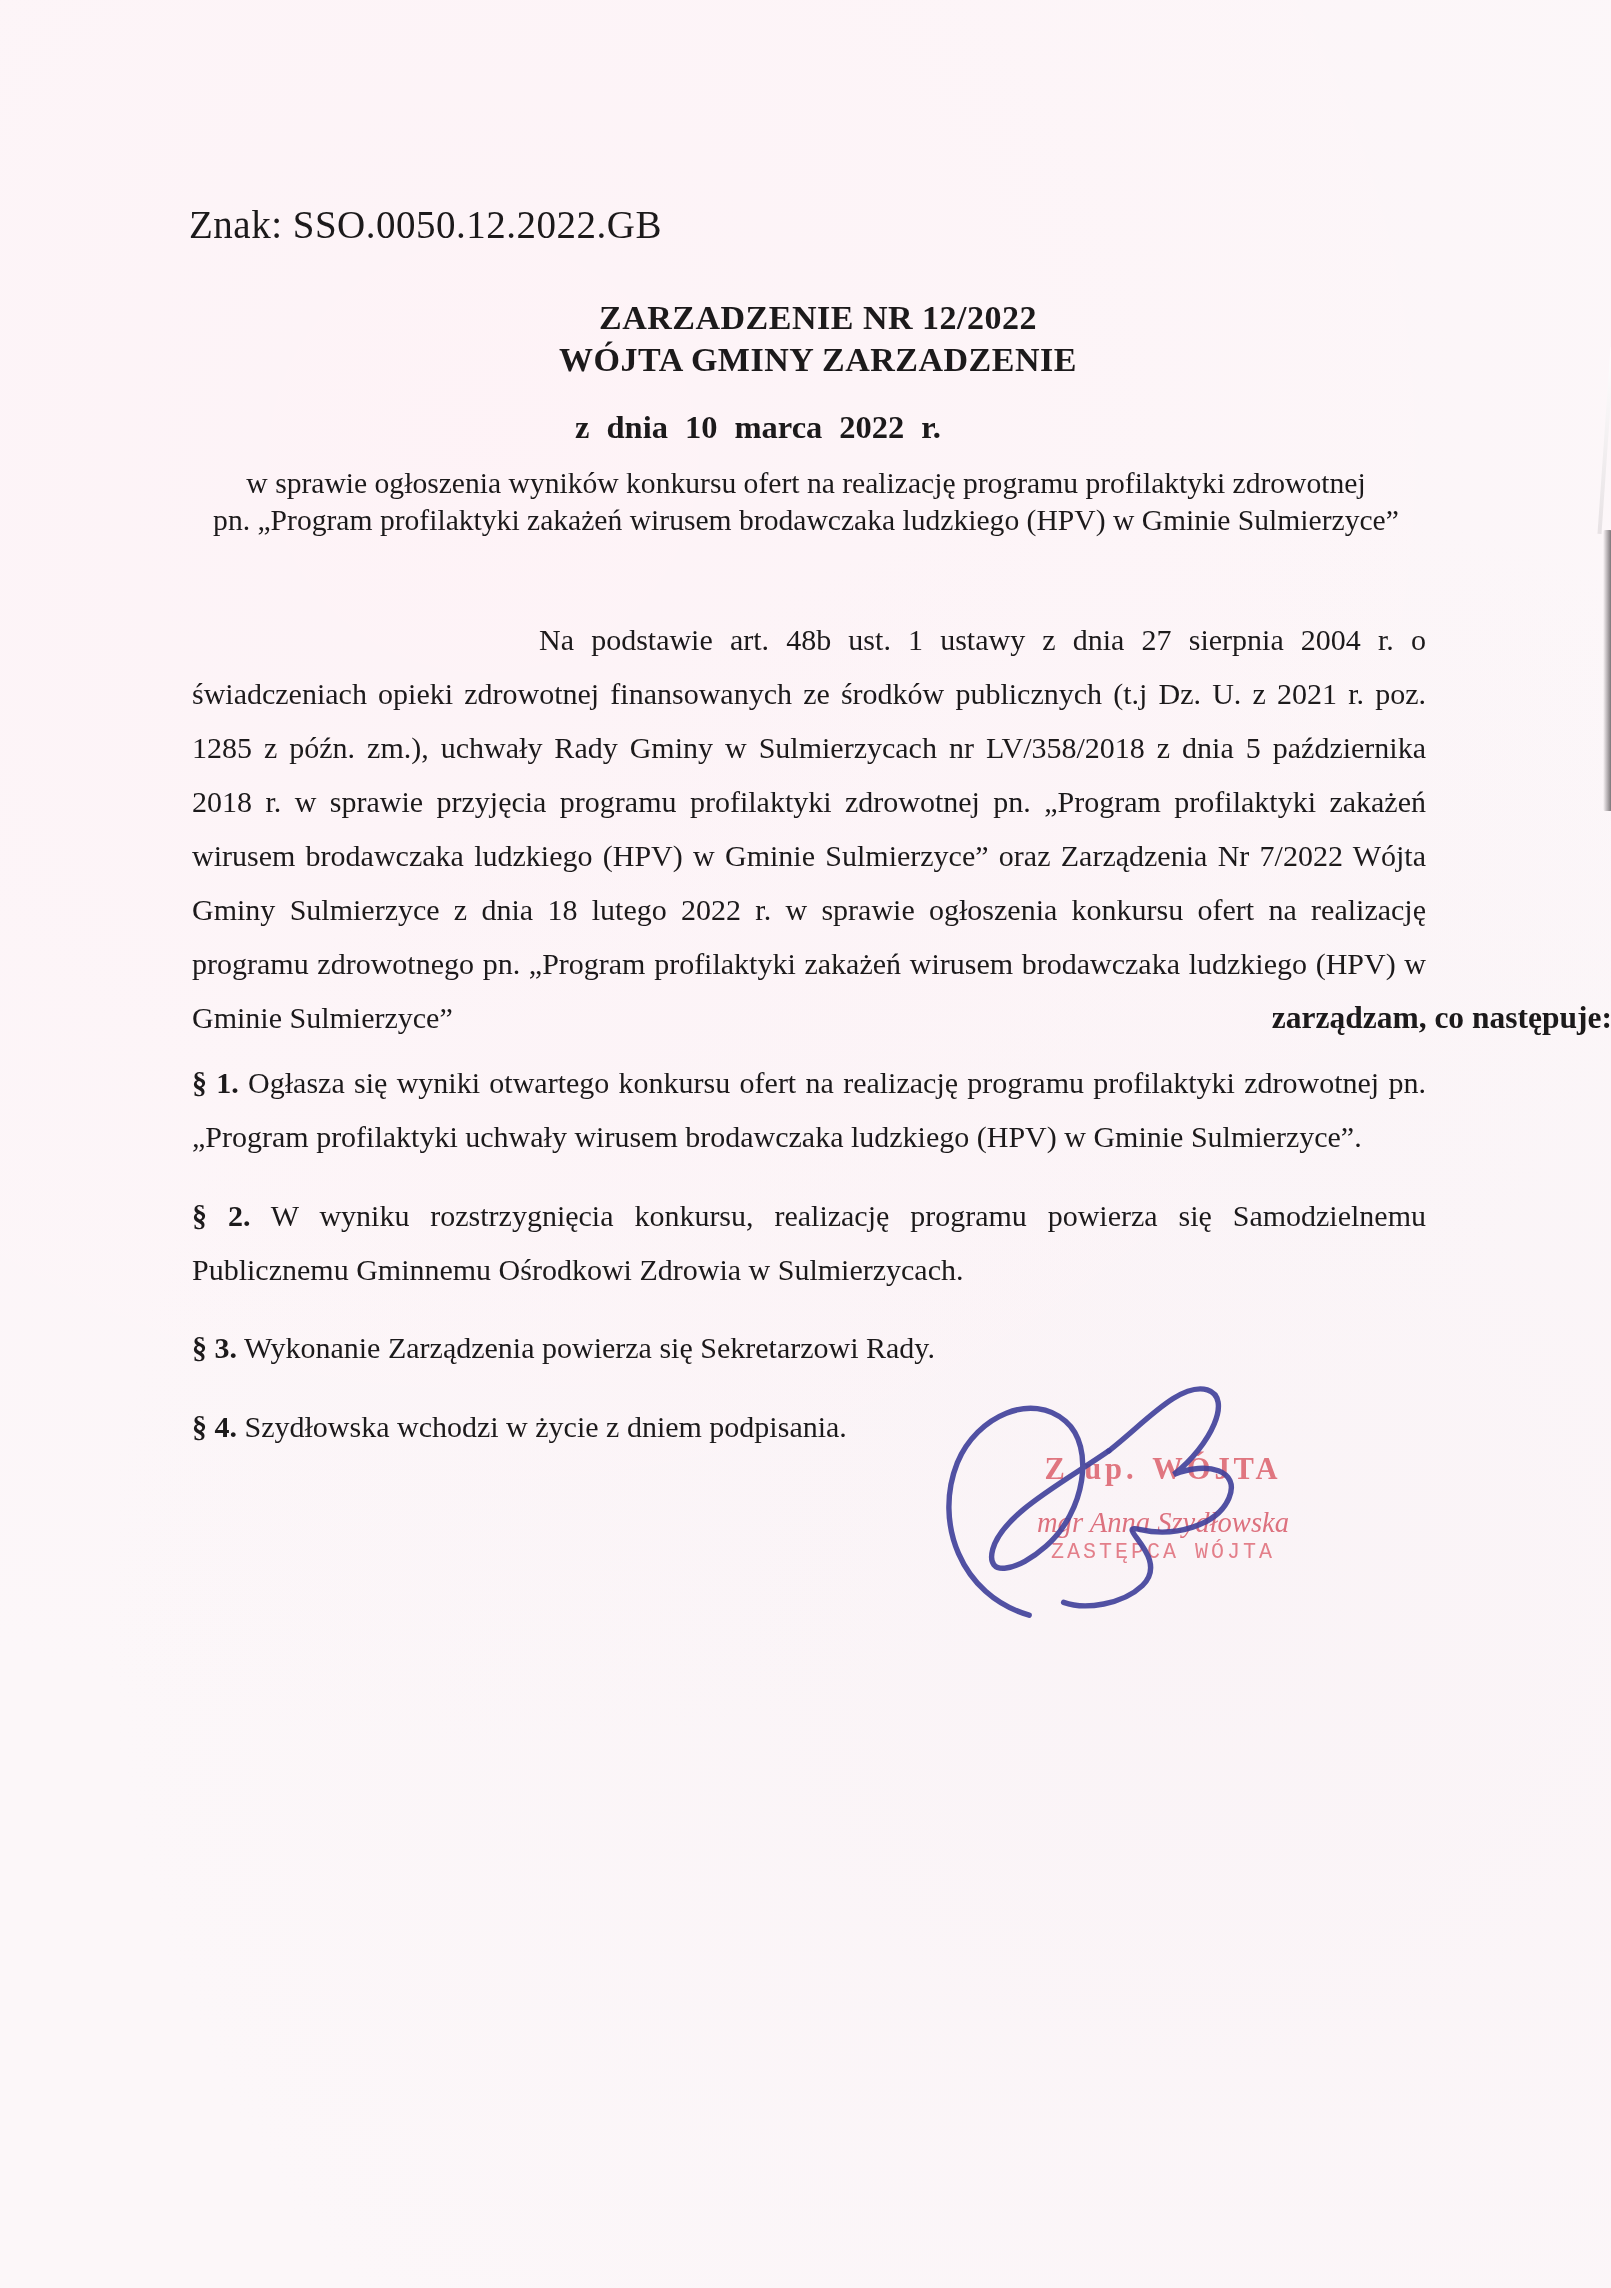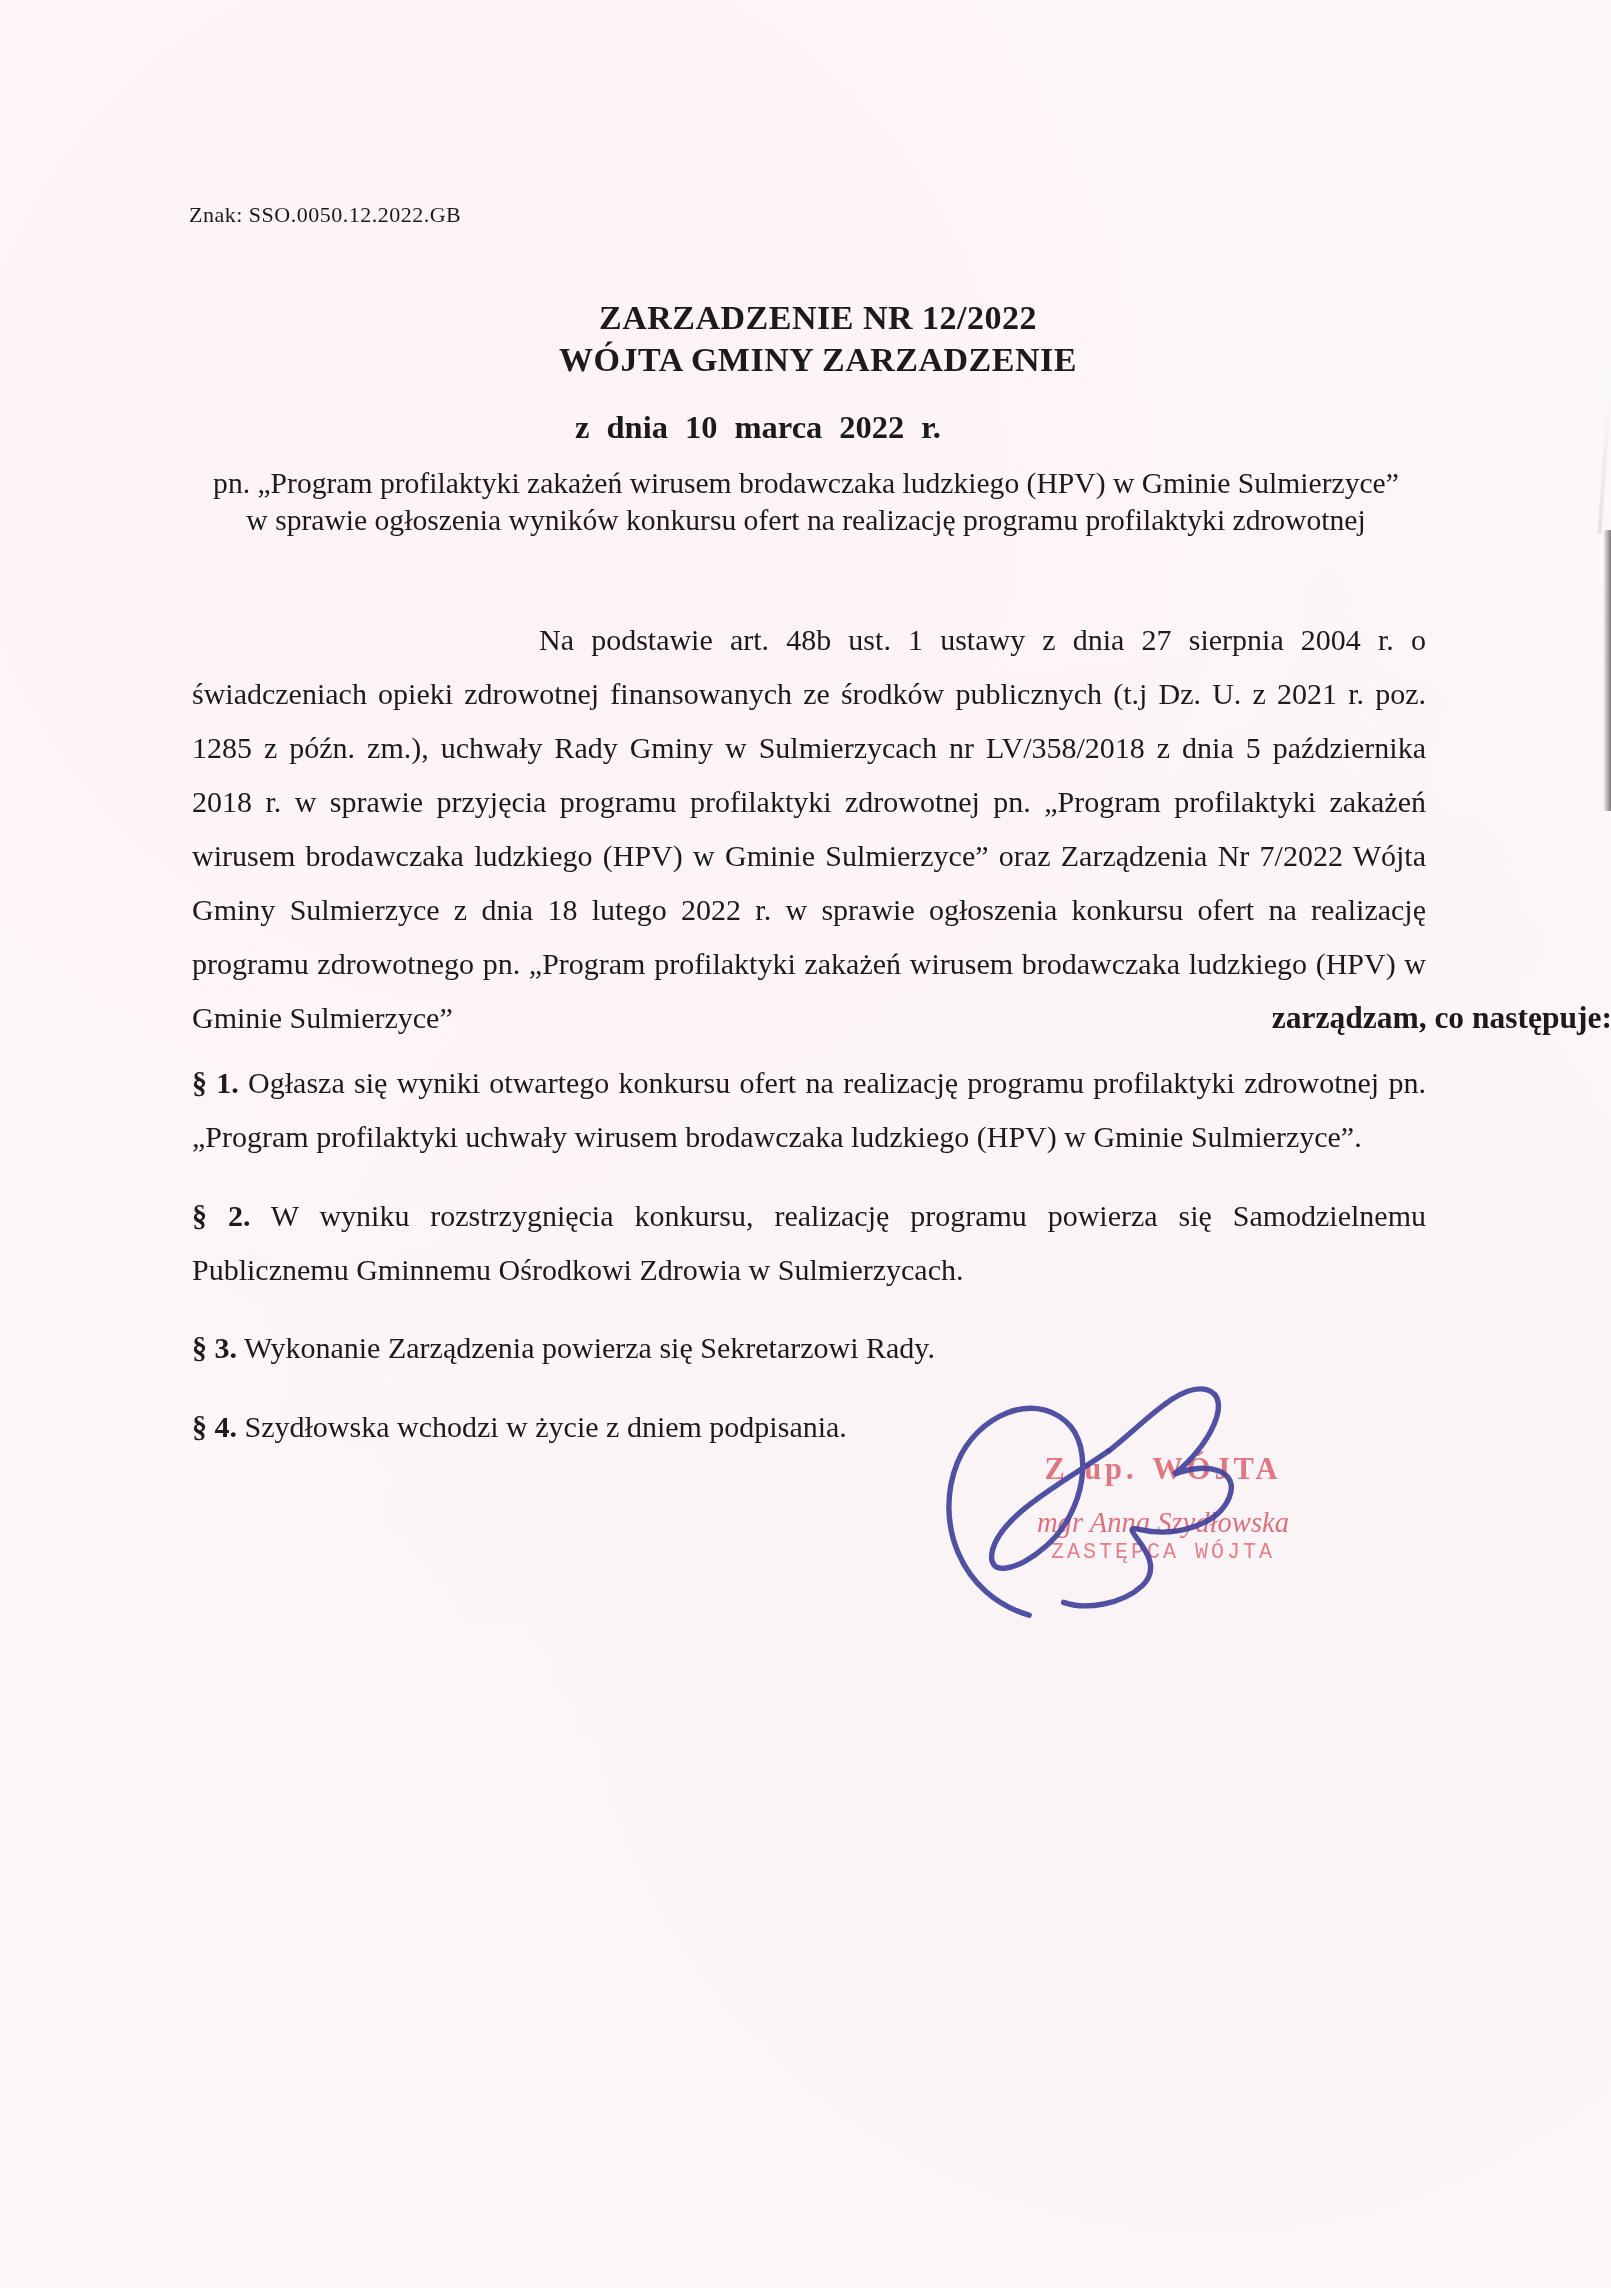--- a/index.html
+++ b/index.html
@@ -11,21 +11,21 @@
     background:#fcf7f9;
     background-image:
       radial-gradient(circle at 30% 20%, rgba(255,240,245,.6), rgba(0,0,0,0) 60%),
       radial-gradient(circle at 75% 70%, rgba(248,240,244,.5), rgba(0,0,0,0) 55%);
     overflow:hidden;
     font-family:"Liberation Serif","DejaVu Serif",serif;
     color:#1c1a1b;
   }
   .znak{
     position:absolute; left:189px; top:202px;
-    font-size:22px; letter-spacing:0.5px;
+    font-size:39px; letter-spacing:0.5px;
   }
   .title-block{
     position:absolute; left:0; top:297px; width:1612px;
     text-align:center; font-weight:bold; font-size:34px; line-height:42px;
     letter-spacing:0.5px;
     padding-left:12px;
   }
   .date-line{
     position:absolute; left:0; top:409px; width:1516px;
     text-align:center; font-weight:bold; font-size:32.5px;
@@ -97,22 +97,22 @@
   <div class="znak">Znak: SSO.0050.12.2022.GB</div>
 
   <div class="title-block">
     <div>ZARZADZENIE NR 12/2022</div>
     <div>WÓJTA GMINY ZARZADZENIE</div>
   </div>
 
   <div class="date-line">z dnia 10 marca 2022 r.</div>
 
   <div class="subject">
+    <div>w sprawie ogłoszenia wyników konkursu ofert na realizację programu profilaktyki zdrowotnej</div>
     <div>pn. „Program profilaktyki zakażeń wirusem brodawczaka ludzkiego (HPV) w Gminie Sulmierzyce”</div>
-    <div>w sprawie ogłoszenia wyników konkursu ofert na realizację programu profilaktyki zdrowotnej</div>
   </div>
 
   <div class="legal-basis">Na podstawie art. 48b ust. 1 ustawy z dnia 27 sierpnia 2004 r. o świadczeniach opieki zdrowotnej finansowanych ze środków publicznych (t.j Dz. U. z 2021 r. poz. 1285 z późn. zm.), uchwały Rady Gminy w Sulmierzycach nr LV/358/2018 z dnia 5 października 2018 r. w sprawie przyjęcia programu profilaktyki zdrowotnej pn. „Program profilaktyki zakażeń wirusem brodawczaka ludzkiego (HPV) w Gminie Sulmierzyce” oraz Zarządzenia Nr 7/2022 Wójta Gminy Sulmierzyce z dnia 18 lutego 2022 r. w sprawie ogłoszenia konkursu ofert na realizację programu zdrowotnego pn. „Program profilaktyki zakażeń wirusem brodawczaka ludzkiego (HPV) w Gminie Sulmierzyce”</div>
 
   <div class="ordain">zarządzam, co następuje:</div>
 
   <div class="sections">
     <p><b>§ 1.</b><span> Ogłasza się wyniki otwartego konkursu ofert na realizację programu profilaktyki zdrowotnej pn. „Program profilaktyki uchwały wirusem brodawczaka ludzkiego (HPV) w Gminie Sulmierzyce”.</span></p>
     <p><b>§ 2.</b><span> W wyniku rozstrzygnięcia konkursu, realizację programu powierza się Samodzielnemu Publicznemu Gminnemu Ośrodkowi Zdrowia w Sulmierzycach.</span></p>
     <p><b>§ 3.</b><span> Wykonanie Zarządzenia powierza się Sekretarzowi Rady.</span></p>

